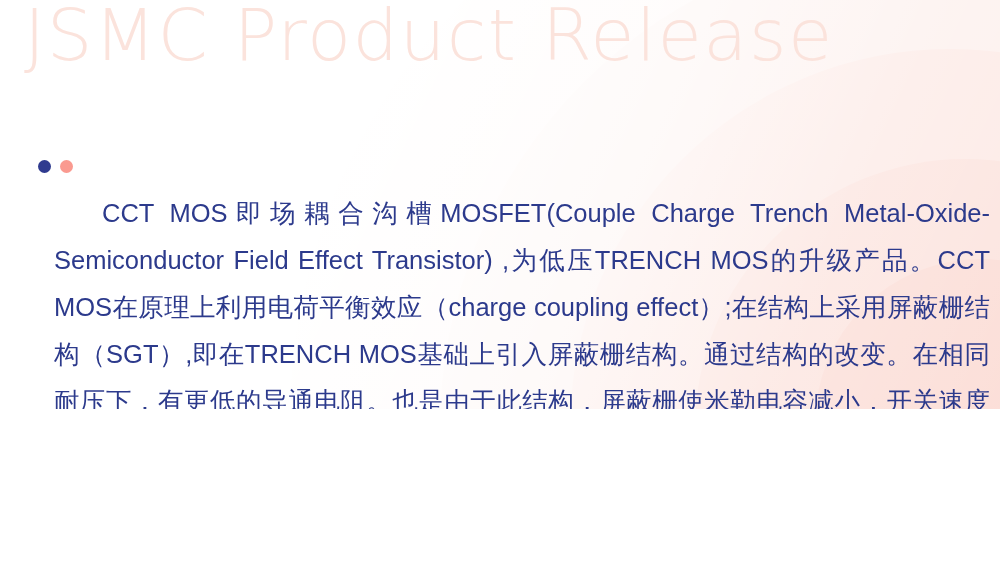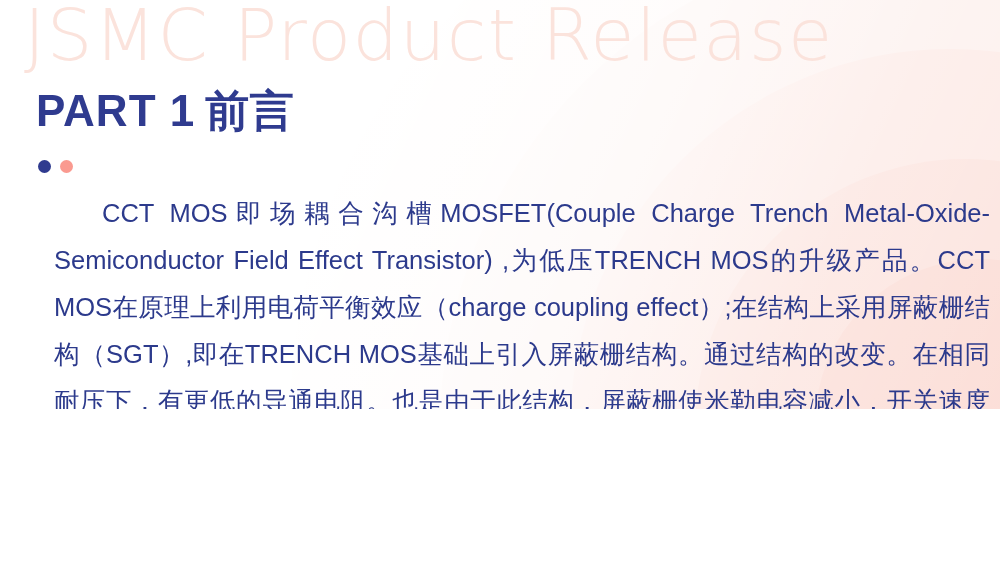--- a/index.html
+++ b/index.html
@@ -149,23 +149,20 @@
     <div class="arc arc-1"></div>
     <div class="arc arc-2"></div>
     <div class="arc arc-3"></div>
     <div class="arc arc-4"></div>
     <div class="arc arc-5"></div>
     <div class="veil"></div>
   </div>
 
   <div class="watermark">JSMC Product Release</div>
 
-  <div class="part-heading">
-    <span class="part-label">PART 1</span><span class="part-cn">前言</span>
-  </div>
 
   <div class="dots">
     <span class="dot dot-navy"></span>
     <span class="dot dot-salmon"></span>
   </div>
 
   <div class="body-copy">CCT MOS即场耦合沟槽MOSFET(Couple Charge Trench Metal-Oxide-Semiconductor Field Effect Transistor) ,为低压TRENCH MOS的升级产品。CCT MOS在原理上利用电荷平衡效应（charge coupling effect）;在结构上采用屏蔽栅结构（SGT）,即在TRENCH MOS基础上引入屏蔽栅结构。通过结构的改变。在相同耐压下，有更低的导通电阻。也是由于此结构，屏蔽栅使米勒电容减小，开关速度提高。前者使静态损耗降低，后者使动态损耗降低，进而总功耗更小。</div>
 
 </div>
 

